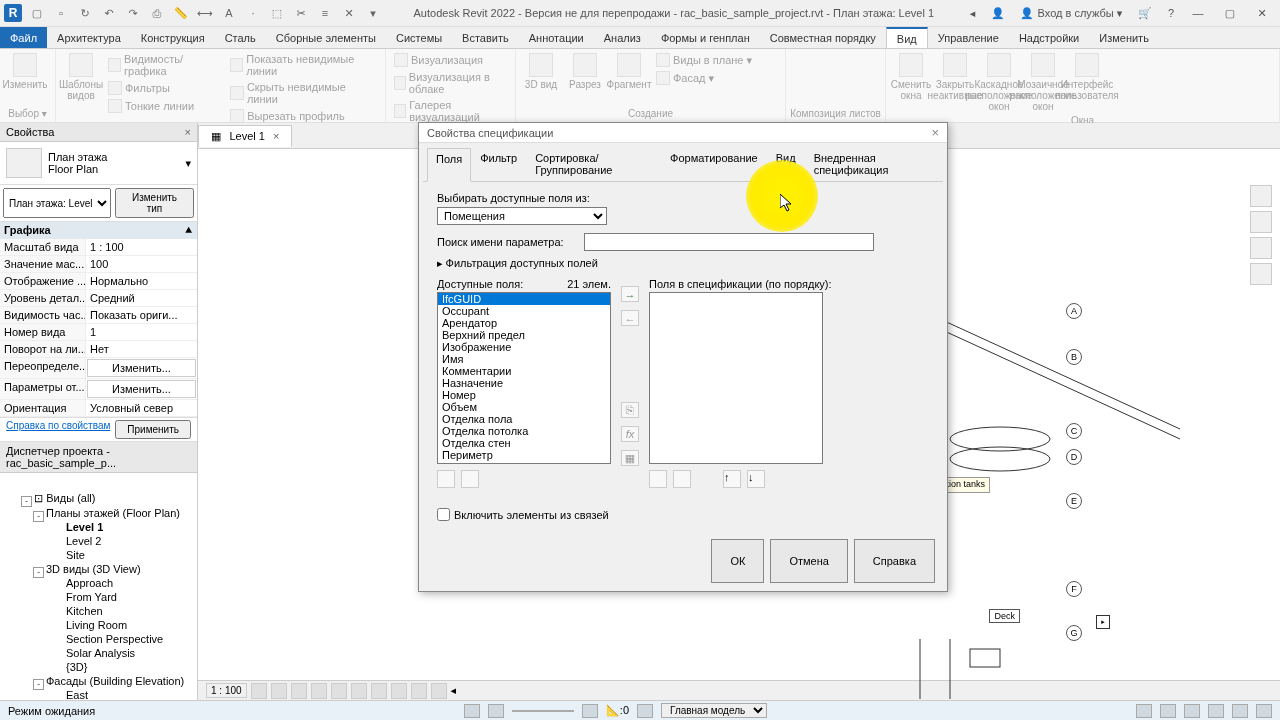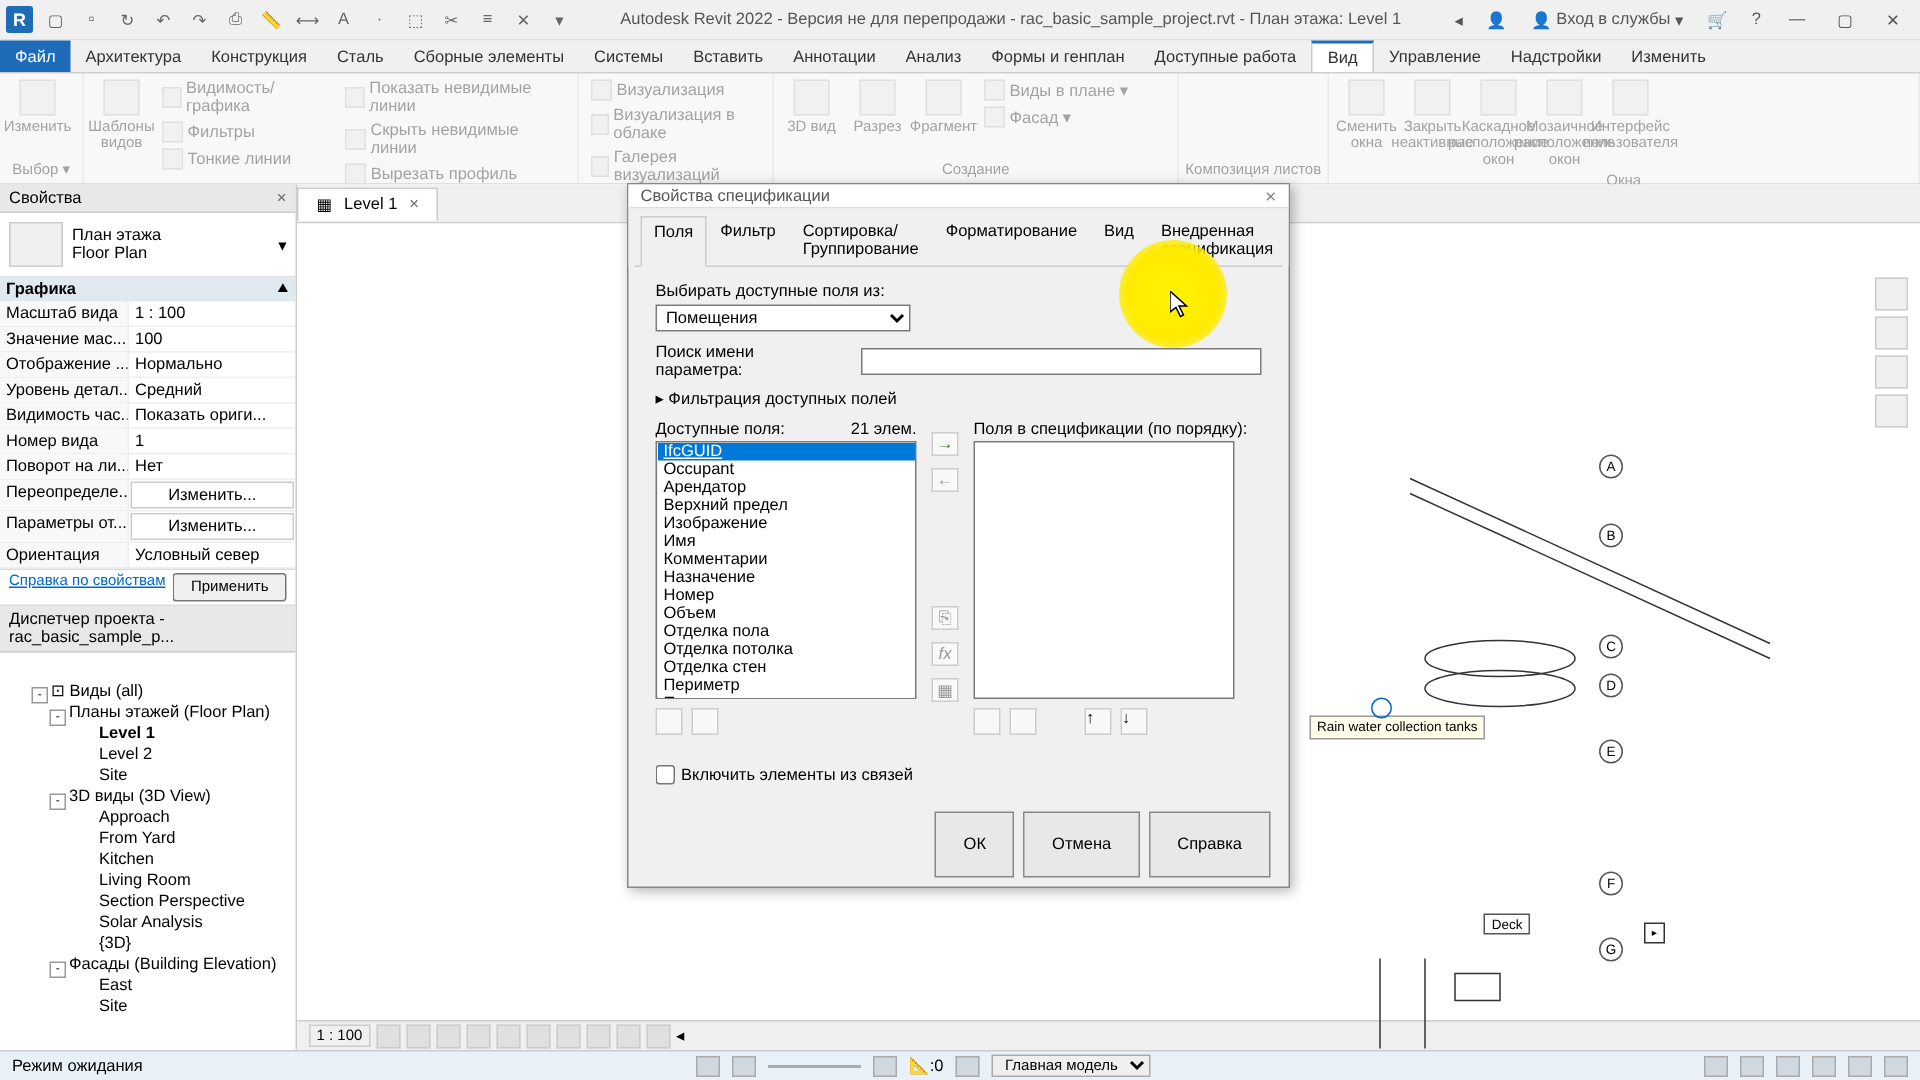--- a/index.html
+++ b/index.html
@@ -78,39 +78,39 @@
 .canvas svg { position: absolute; }
 .view-controls { height: 20px; background: #f0f0f0; display: flex; align-items: center; gap: 4px; padding: 0 8px; border-top: 1px solid #ccc; }
 .view-controls .scale { font-size: 10px; border: 1px solid #ccc; padding: 1px 4px; }
 .view-controls .vcbtn { width: 16px; height: 16px; background: #e0e0e0; border: 1px solid #ccc; cursor: pointer; }
 
 
 .nav-tools { position: absolute; right: 8px; top: 36px; display: flex; flex-direction: column; gap: 4px; }
 .nav-tool { width: 22px; height: 22px; background: #f0f0f0; border: 1px solid #ccc; cursor: pointer; }
 
 
-.dialog { position: absolute; left: 418px; top: 122px; width: 442px; height: 470px; background: #f0f0f0; border: 1px solid #888; box-shadow: 2px 2px 8px rgba(0,0,0,0.3); display: flex; flex-direction: column; }
+.dialog { position: absolute; left: 418px; top: 122px; width: 530px; height: 470px; background: #f0f0f0; border: 1px solid #888; box-shadow: 2px 2px 8px rgba(0,0,0,0.3); display: flex; flex-direction: column; }
 .dialog-titlebar { height: 22px; background: #fff; display: flex; align-items: center; padding: 0 8px; justify-content: space-between; border-bottom: 1px solid #ddd; }
 .dialog-titlebar .dtitle { font-size: 11px; color: #555; }
 .dialog-titlebar .dclose { cursor: pointer; color: #888; font-size: 13px; }
 .dialog-tabs { display: flex; gap: 0; padding: 4px 8px 0 8px; background: #f0f0f0; }
 .dialog-tab { padding: 4px 8px; font-size: 11px; cursor: pointer; border: 1px solid transparent; }
 .dialog-tab.active { background: #f0f0f0; border: 1px solid #ccc; border-bottom-color: #f0f0f0; position: relative; top: 1px; }
 .dialog-body { flex: 1; padding: 10px 14px; border-top: 1px solid #ccc; margin: 0 4px; }
 .dlg-label { font-size: 11px; margin-bottom: 3px; }
 .dlg-select { width: 170px; padding: 1px 2px; font-size: 11px; border: 1px solid #7a7a7a; background: #fff; }
 .dlg-input { width: 290px; padding: 2px; font-size: 11px; border: 1px solid #7a7a7a; background: #fff; }
 .dlg-row { display: flex; align-items: center; gap: 20px; margin-bottom: 6px; }
 .dlg-expander { font-size: 11px; cursor: pointer; }
 .dlg-lists { display: flex; gap: 10px; margin-top: 8px; }
 .dlg-list-col { display: flex; flex-direction: column; }
 .dlg-list-head { display: flex; justify-content: space-between; font-size: 11px; margin-bottom: 2px; }
 .dlg-listbox { width: 174px; height: 172px; border: 1px solid #7a7a7a; background: #fff; overflow-y: scroll; font-size: 11px; }
 .dlg-listbox .item { padding: 0 4px; cursor: pointer; white-space: nowrap; }
-.dlg-listbox .item.selected { background: #0078d7; color: #fff; text-decoration: underline; }
+.dlg-listbox .item.selected { background: #0078d7; color: #fff; }
 .dlg-arrows { display: flex; flex-direction: column; gap: 8px; padding-top: 8px; }
 .dlg-arrow { width: 18px; height: 16px; border: 1px solid #ccc; background: #f8f8f8; cursor: pointer; display: flex; align-items: center; justify-content: center; font-size: 11px; color: #999; }
 .dlg-arrow.active { color: #3a7a3a; }
 .dlg-toolbtns { display: flex; gap: 6px; margin-top: 6px; }
 .dlg-toolbtn { width: 18px; height: 18px; border: 1px solid #ccc; background: #f8f8f8; cursor: pointer; }
 .dlg-check { display: flex; align-items: center; gap: 4px; font-size: 11px; margin-top: 20px; }
 .dialog-footer { display: flex; justify-content: flex-end; gap: 6px; padding: 8px 12px; }
 .dialog-footer button { padding: 15px 18px; font-size: 11px; border: 1px solid #888; background: #e8e8e8; cursor: pointer; }
 
 
@@ -166,21 +166,21 @@
   <div class="ribbon-tab file">Файл</div>
   <div class="ribbon-tab">Архитектура</div>
   <div class="ribbon-tab">Конструкция</div>
   <div class="ribbon-tab">Сталь</div>
   <div class="ribbon-tab">Сборные элементы</div>
   <div class="ribbon-tab">Системы</div>
   <div class="ribbon-tab">Вставить</div>
   <div class="ribbon-tab">Аннотации</div>
   <div class="ribbon-tab">Анализ</div>
   <div class="ribbon-tab">Формы и генплан</div>
-  <div class="ribbon-tab">Доступные работа</div>
+  <div class="ribbon-tab">Совместная порядку</div>
   <div class="ribbon-tab active">Вид</div>
   <div class="ribbon-tab">Управление</div>
   <div class="ribbon-tab">Надстройки</div>
   <div class="ribbon-tab">Изменить</div>
 </div>
 
 <div class="ribbon-content">
   <div class="ribbon-panel" style="width:56px">
     <div class="ribbon-panel-body">
       <div class="ribbon-btn-lg">
@@ -311,20 +311,24 @@
       <span>Свойства</span>
       <span class="x">×</span>
     </div>
     <div class="props-type">
       <div class="thumb"></div>
       <div class="typename">
         <div>План этажа</div>
         <div>Floor Plan</div>
       </div>
       <span>▾</span>
+    </div>
+    <div class="props-filter">
+      <select class=""><option>План этажа: Level</option></select>
+      <button>Изменить тип</button>
     </div>
     <div class="props-section">
       <span>Графика</span>
         <span>⯅</span>
     </div>
     <div class="props-grid" id="props-grid">
         <div class="props-row">
           <div class="key">Масштаб вида</div>
           <div class="val">1 : 100</div>
         </div>

